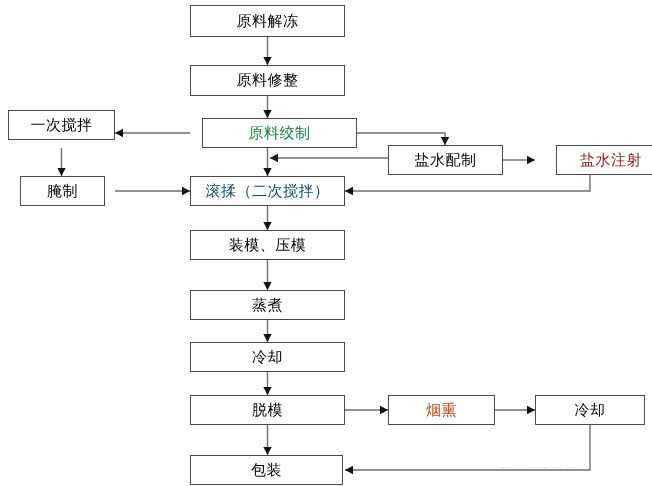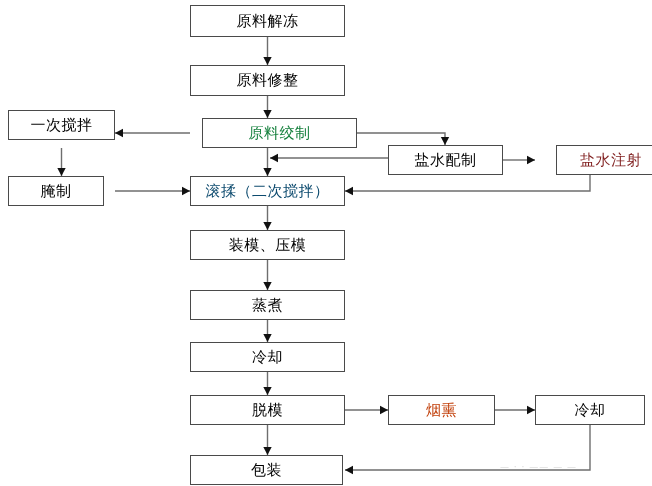--- a/index.html
+++ b/index.html
@@ -147,21 +147,21 @@
       </div>
       <div class="node" style="left: 190px; top: 65px; width: 155px; height: 31px; border-color: rgb(74, 74, 74); color: rgb(0, 0, 0); font-family: Liberation Serif, serif;">
         <span>原料修整</span>
       </div>
       <div class="node" style="left: 190px; top: 118px; width: 155px; height: 30px; border-color: rgb(74, 74, 74); color: #15803d; margin-left: 12px;">
         <span>原料绞制</span>
       </div>
       <div class="node" style="left: 8px; top: 110px; width: 107px; height: 30px; border-color: rgb(74, 74, 74); color: rgb(0, 0, 0);">
         <span>一次搅拌</span>
       </div>
-      <div class="node" style="left: 8px; top: 176px; width: 96px; height: 30px; border-color: rgb(74, 74, 74); color: rgb(0, 0, 0);">
+      <div class="node" style="left: 20px; top: 176px; width: 85px; height: 30px; border-color: rgb(74, 74, 74); color: rgb(0, 0, 0);">
         <span>腌制</span>
       </div>
       <div class="node" style="left: 388px; top: 145px; width: 115px; height: 30px; border-color: rgb(74, 74, 74); color: rgb(0, 0, 0); align-items: center;">
         <span>盐水配制</span>
       </div>
       <div class="node" style="left: 535px; top: 145px; width: 110px; height: 30px; border-color: rgb(74, 74, 74); color: #7f1d1d; margin-left: 21px;">
         <span>盐水注射</span>
       </div>
       <div class="node" style="left: 190px; top: 176px; width: 155px; height: 30px; border-color: rgb(74, 74, 74); color: #0c4a6e;">
         <span>滚揉（二次搅拌）</span>

